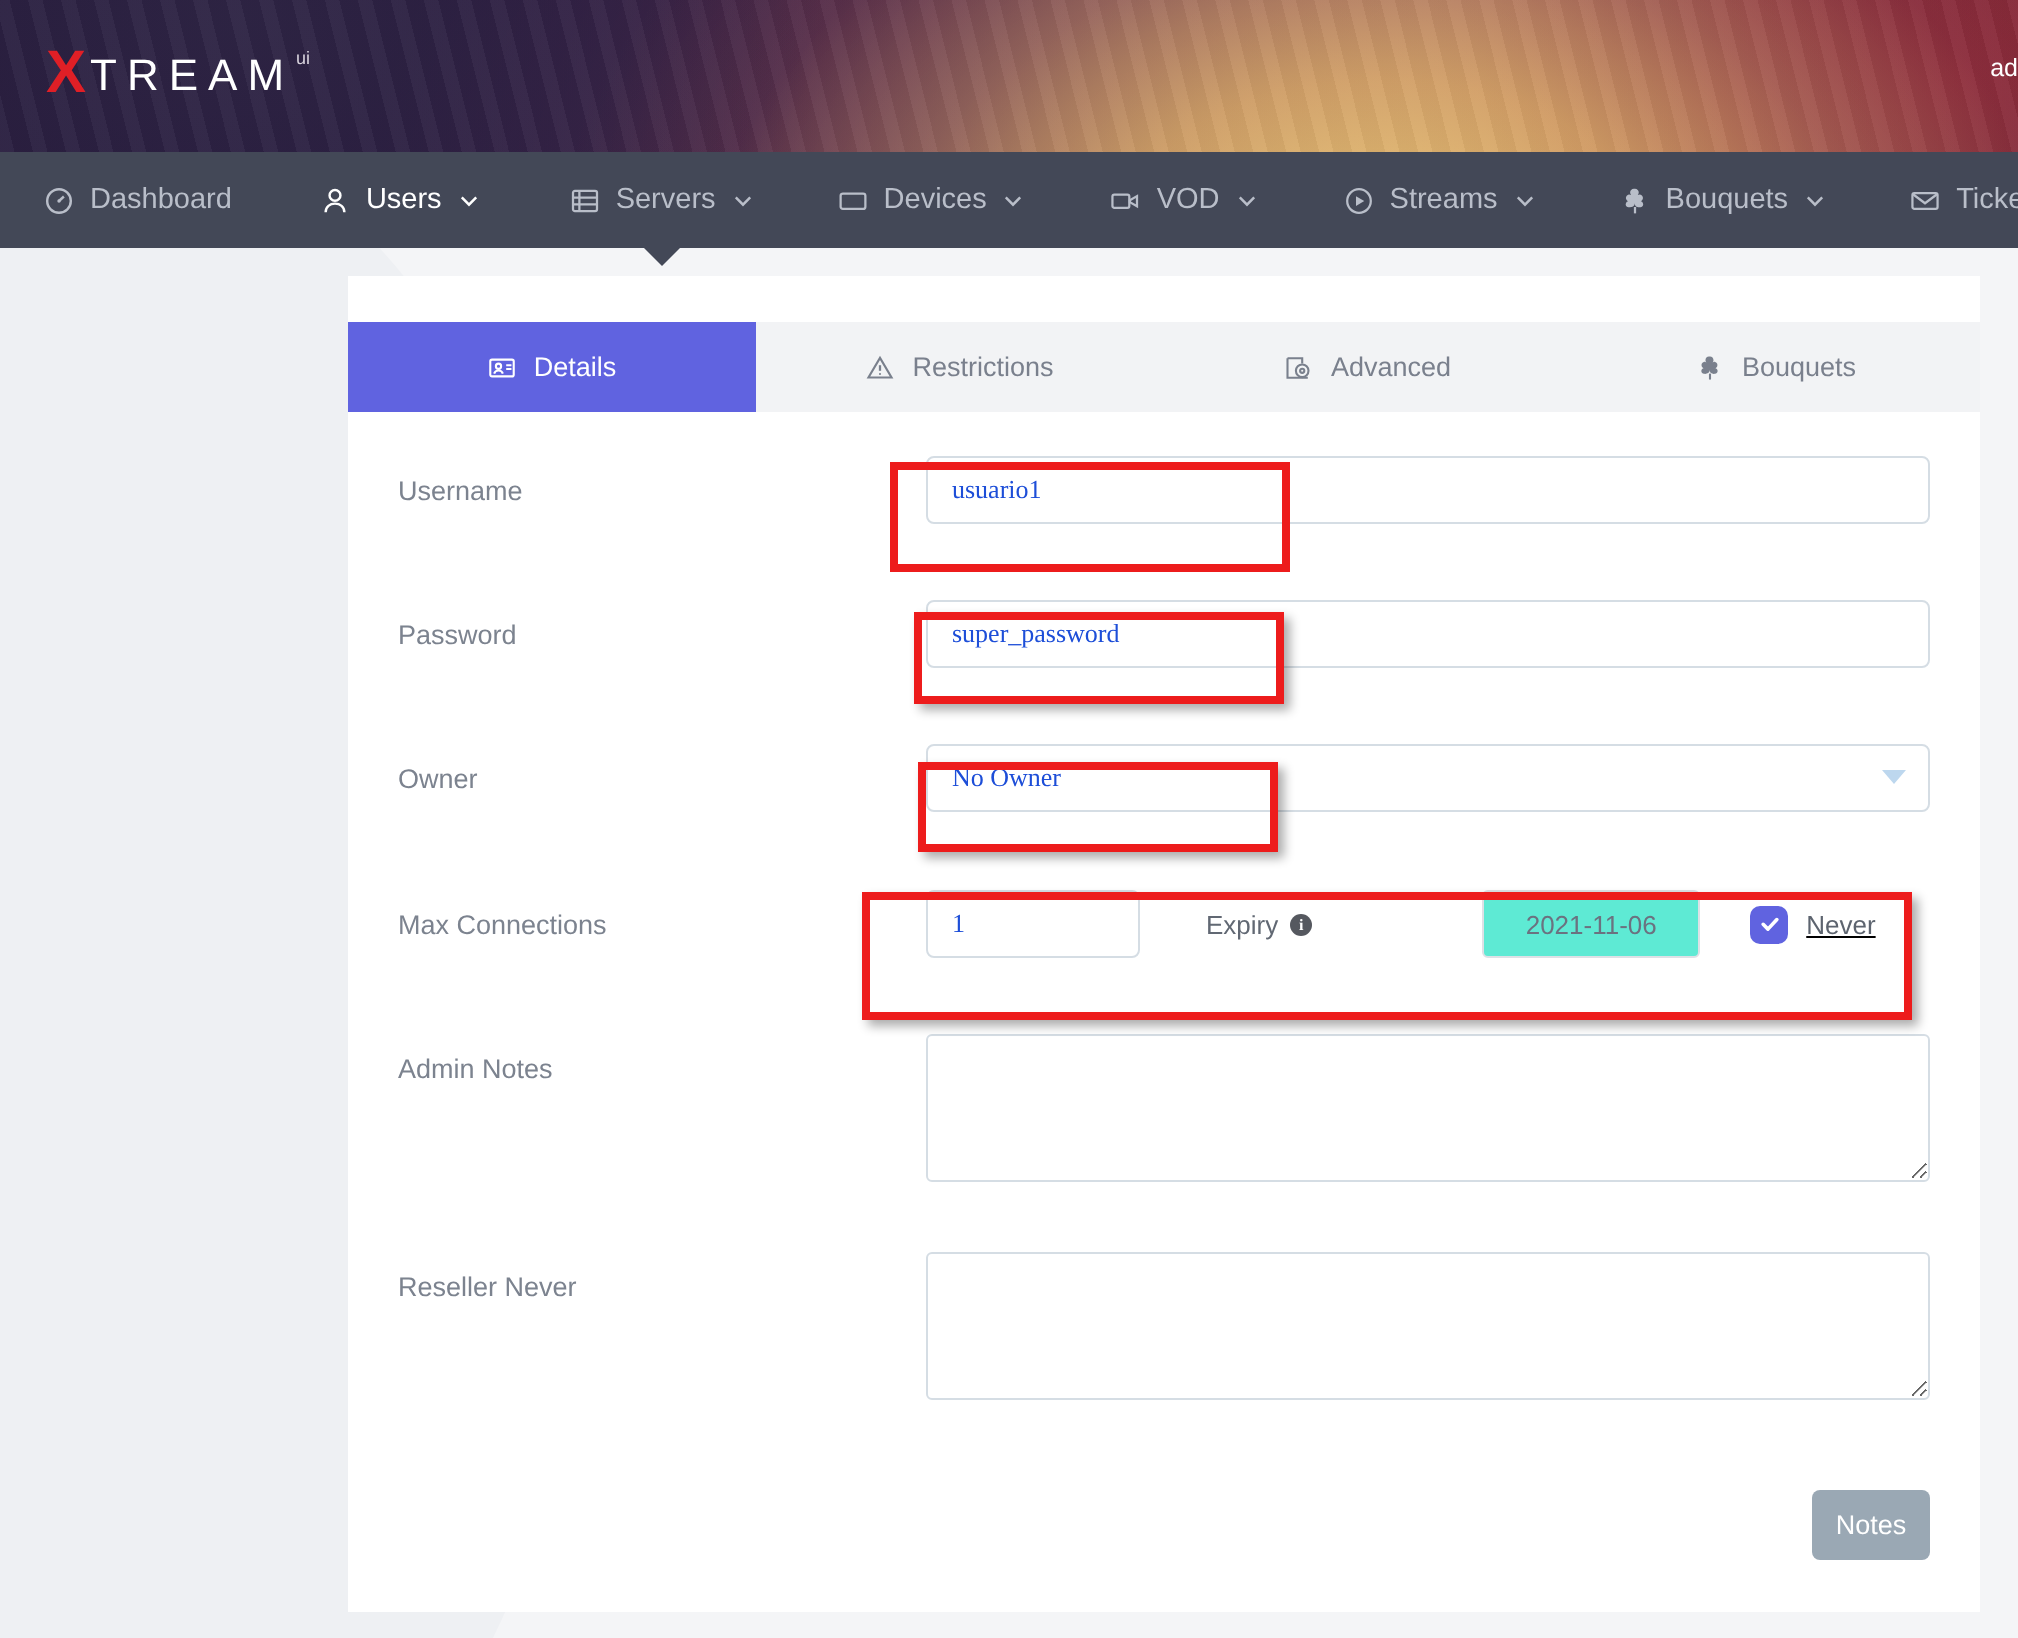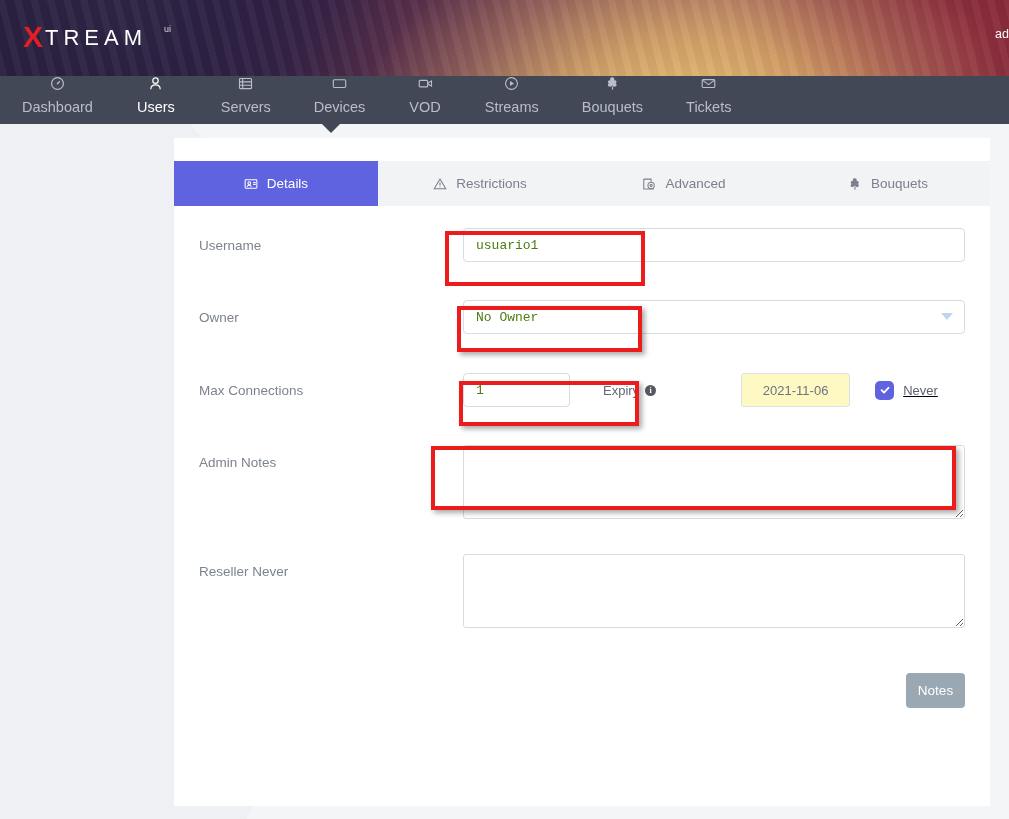--- a/index.html
+++ b/index.html
@@ -35,37 +35,36 @@
 
   .logo { position: absolute; left: 23px; top: 22px; display: flex; align-items: flex-start; z-index: 3; }
   .logo-x {
     font-size: 30px; font-weight: bold; color: #e01f26; line-height: 30px;
     letter-spacing: 0px; font-family: "Liberation Sans", sans-serif;
   }
   .logo-rest {
     font-size: 22px; color: #ffffff; line-height: 32px; letter-spacing: 5px;
     font-weight: 300; margin-left: 2px;
   }
-  .logo-sup { font-size: 9px; color: #d8d3dd; line-height: 14px; margin-left: 17px; }
+  .logo-sup { font-size: 9px; color: #d8d3dd; line-height: 14px; margin-left: 1px; }
 
   .banner-user {
     position: absolute; right: 0px; top: 27px; z-index: 3;
     color: #ffffff; font-size: 12.5px; white-space: nowrap;
   }
 
   
   .navbar {
     position: absolute; left: 0; top: 76px; width: 1009px; height: 48px;
     background: #434857; display: flex; align-items: center;
   }
   .nav-item {
     display: flex; align-items: center; gap: 8px;
     color: #b9bec9; font-size: 14.5px; height: 48px; padding: 0 0px;
     white-space: nowrap;
-    flex-direction: column;
   }
   .nav-item.active { color: #ffffff; }
   .nav-ico { display: inline-flex; width: 15px; height: 15px; }
   .nav-ico svg { width: 15px; height: 15px; display: block; }
   .nav-chev { width: 9px; height: 9px; margin-left: 1px; }
   .nav-chev svg { width: 9px; height: 9px; display: block; }
   .nav-caret {
     position: absolute; left: 322px; top: 124px; width: 0; height: 0;
     border-left: 9px solid transparent; border-right: 9px solid transparent;
     border-top: 9px solid #434857; z-index: 5;
@@ -98,22 +97,22 @@
   .form { padding: 22px 25px 0 25px; }
   .row { display: flex; align-items: flex-start; margin-bottom: 0; }
   .row-label {
     width: 264px; flex: none; color: #7c838f; font-size: 13.5px;
     padding-top: 9px; line-height: 18px;
   }
   .row-field { flex: 1 1 auto; position: relative; }
 
   .inp {
     width: 100%; height: 34px; border: 1px solid #d5dde4; border-radius: 4px;
-    background: #fff; color: #4d7c0f; font-size: 13px;
-    font-family: Liberation Mono, monospace; padding: 0 12px; outline: none;
+    background: #fff; color: #1d4ed8; font-size: 13px;
+    font-family: Liberation Serif, serif; padding: 0 12px; outline: none;
   }
   .inp::placeholder { color: #6b7280; }
   .select-wrap { position: relative; }
   .select-chev {
     position: absolute; right: 12px; top: 13px; width: 0; height: 0;
     border-left: 6px solid transparent; border-right: 6px solid transparent;
     border-top: 7px solid #bdd7ee;
   }
 
   .mc-inline { display: flex; align-items: center; }
@@ -121,21 +120,21 @@
   .expiry-label {
     color: #616873; font-size: 13px; margin-left: 33px;
     display: flex; align-items: center; gap: 6px;
   }
   .info-ico {
     width: 11px; height: 11px; border-radius: 50%; background: #55585f;
     color: #fff; font-size: 8px; line-height: 11px; text-align: center;
     font-weight: bold; font-family: "Liberation Serif", serif;
   }
   .inp-date {
-    width: 109px; height: 34px; margin-left: 85px; background: #fef9c3;
+    width: 109px; height: 34px; margin-left: 85px; background: #5eead4;
     border: 1px solid #dde1e6; border-radius: 3px; color: #6b7280;
     font-size: 13px; text-align: center; font-family: "Liberation Sans", sans-serif;
   }
   .never-wrap { display: flex; align-items: center; gap: 9px; margin-left: 25px; text-decoration: underline; }
   .cbox {
     width: 19px; height: 19px; border-radius: 5px; background: #6063e0;
     display: flex; align-items: center; justify-content: center;
   }
   .cbox svg { width: 12px; height: 12px; display: block; }
   .never-text { color: #5d646f; font-size: 13px; }
@@ -337,20 +336,26 @@
 
   <div class="form">
 
     <div class="row" style="height:72px">
       <div class="row-label">Username</div>
       <div class="row-field">
         <input class="inp" type="text" value="usuario1" style="">
       </div>
     </div>
 
+    <div class="row" style="height:72px">
+      <div class="row-label">Password</div>
+      <div class="row-field">
+        <input class="inp" type="text" value="super_password" style="">
+      </div>
+    </div>
 
     <div class="row" style="height:73px">
       <div class="row-label">Owner</div>
       <div class="row-field select-wrap">
         <input class="inp" type="text" readonly="" value="No Owner" style="">
         <span class="select-chev"></span>
       </div>
     </div>
 
     <div class="row" style="height:72px">

